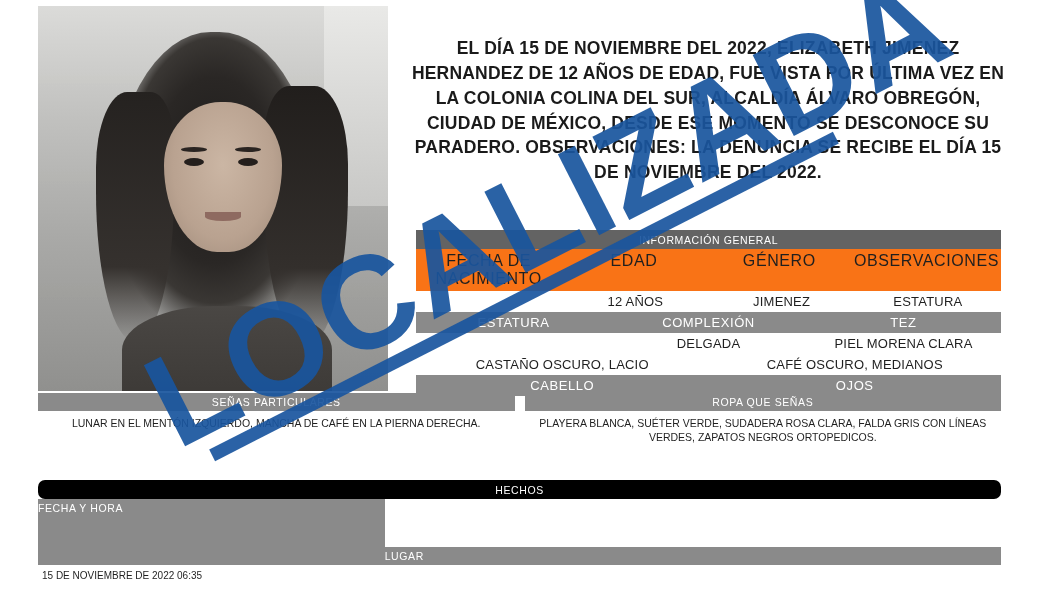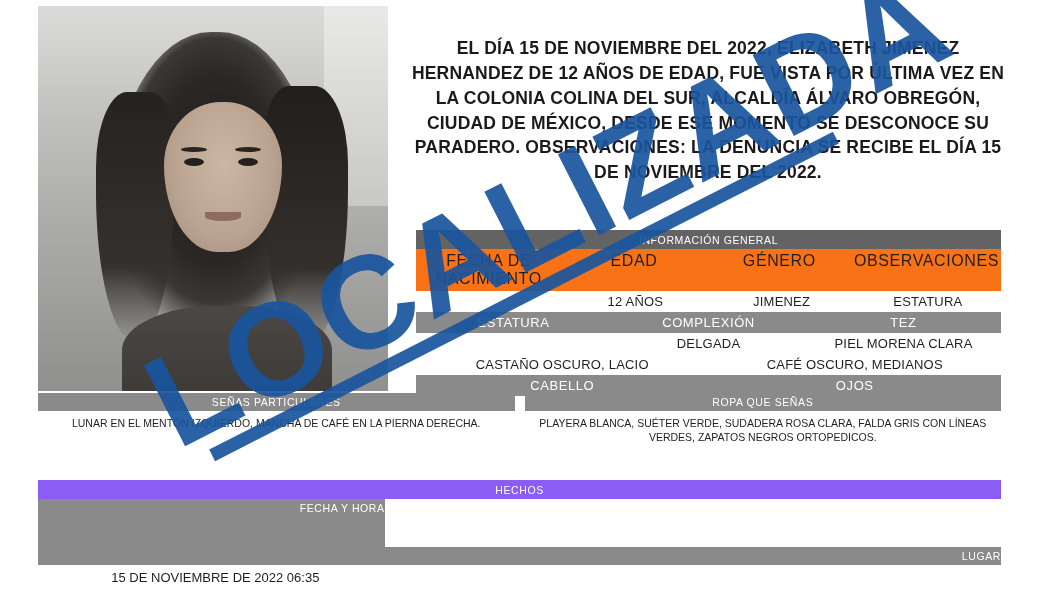--- a/index.html
+++ b/index.html
@@ -212,33 +212,33 @@
     line-height: 1.35;
   }
   .gap { width: 10px; }
 
   
   #hechos {
     left: 38px;
     top: 480px;
     width: 963px;
   }
-  #hechos .band { background: #8b5cf6; }
+  #hechos .band { background: #000000; border-radius: 7px; }
   #hechos .subrow { display: flex; }
   #hechos .subrow .sub-band {
     background: #8a8a8a;
     color: #fff;
-    text-align: right;
+    text-align: left;
     font-size: 10.5px;
     padding: 3px 0;
     letter-spacing: 0.6px;
   }
   #hechos .subrow .sub-text {
-    text-align: center;
-    font-size: 13px;
+    text-align: left;
+    font-size: 10px;
     color: #1f1f1f;
     padding: 5px 4px;
   }
   #hechos .c1 { width: 36%; }
   #hechos .c2 { width: 64%; margin-top: 48px; }
 
   
   .stamp {
     position: absolute;
     left: 112px;

